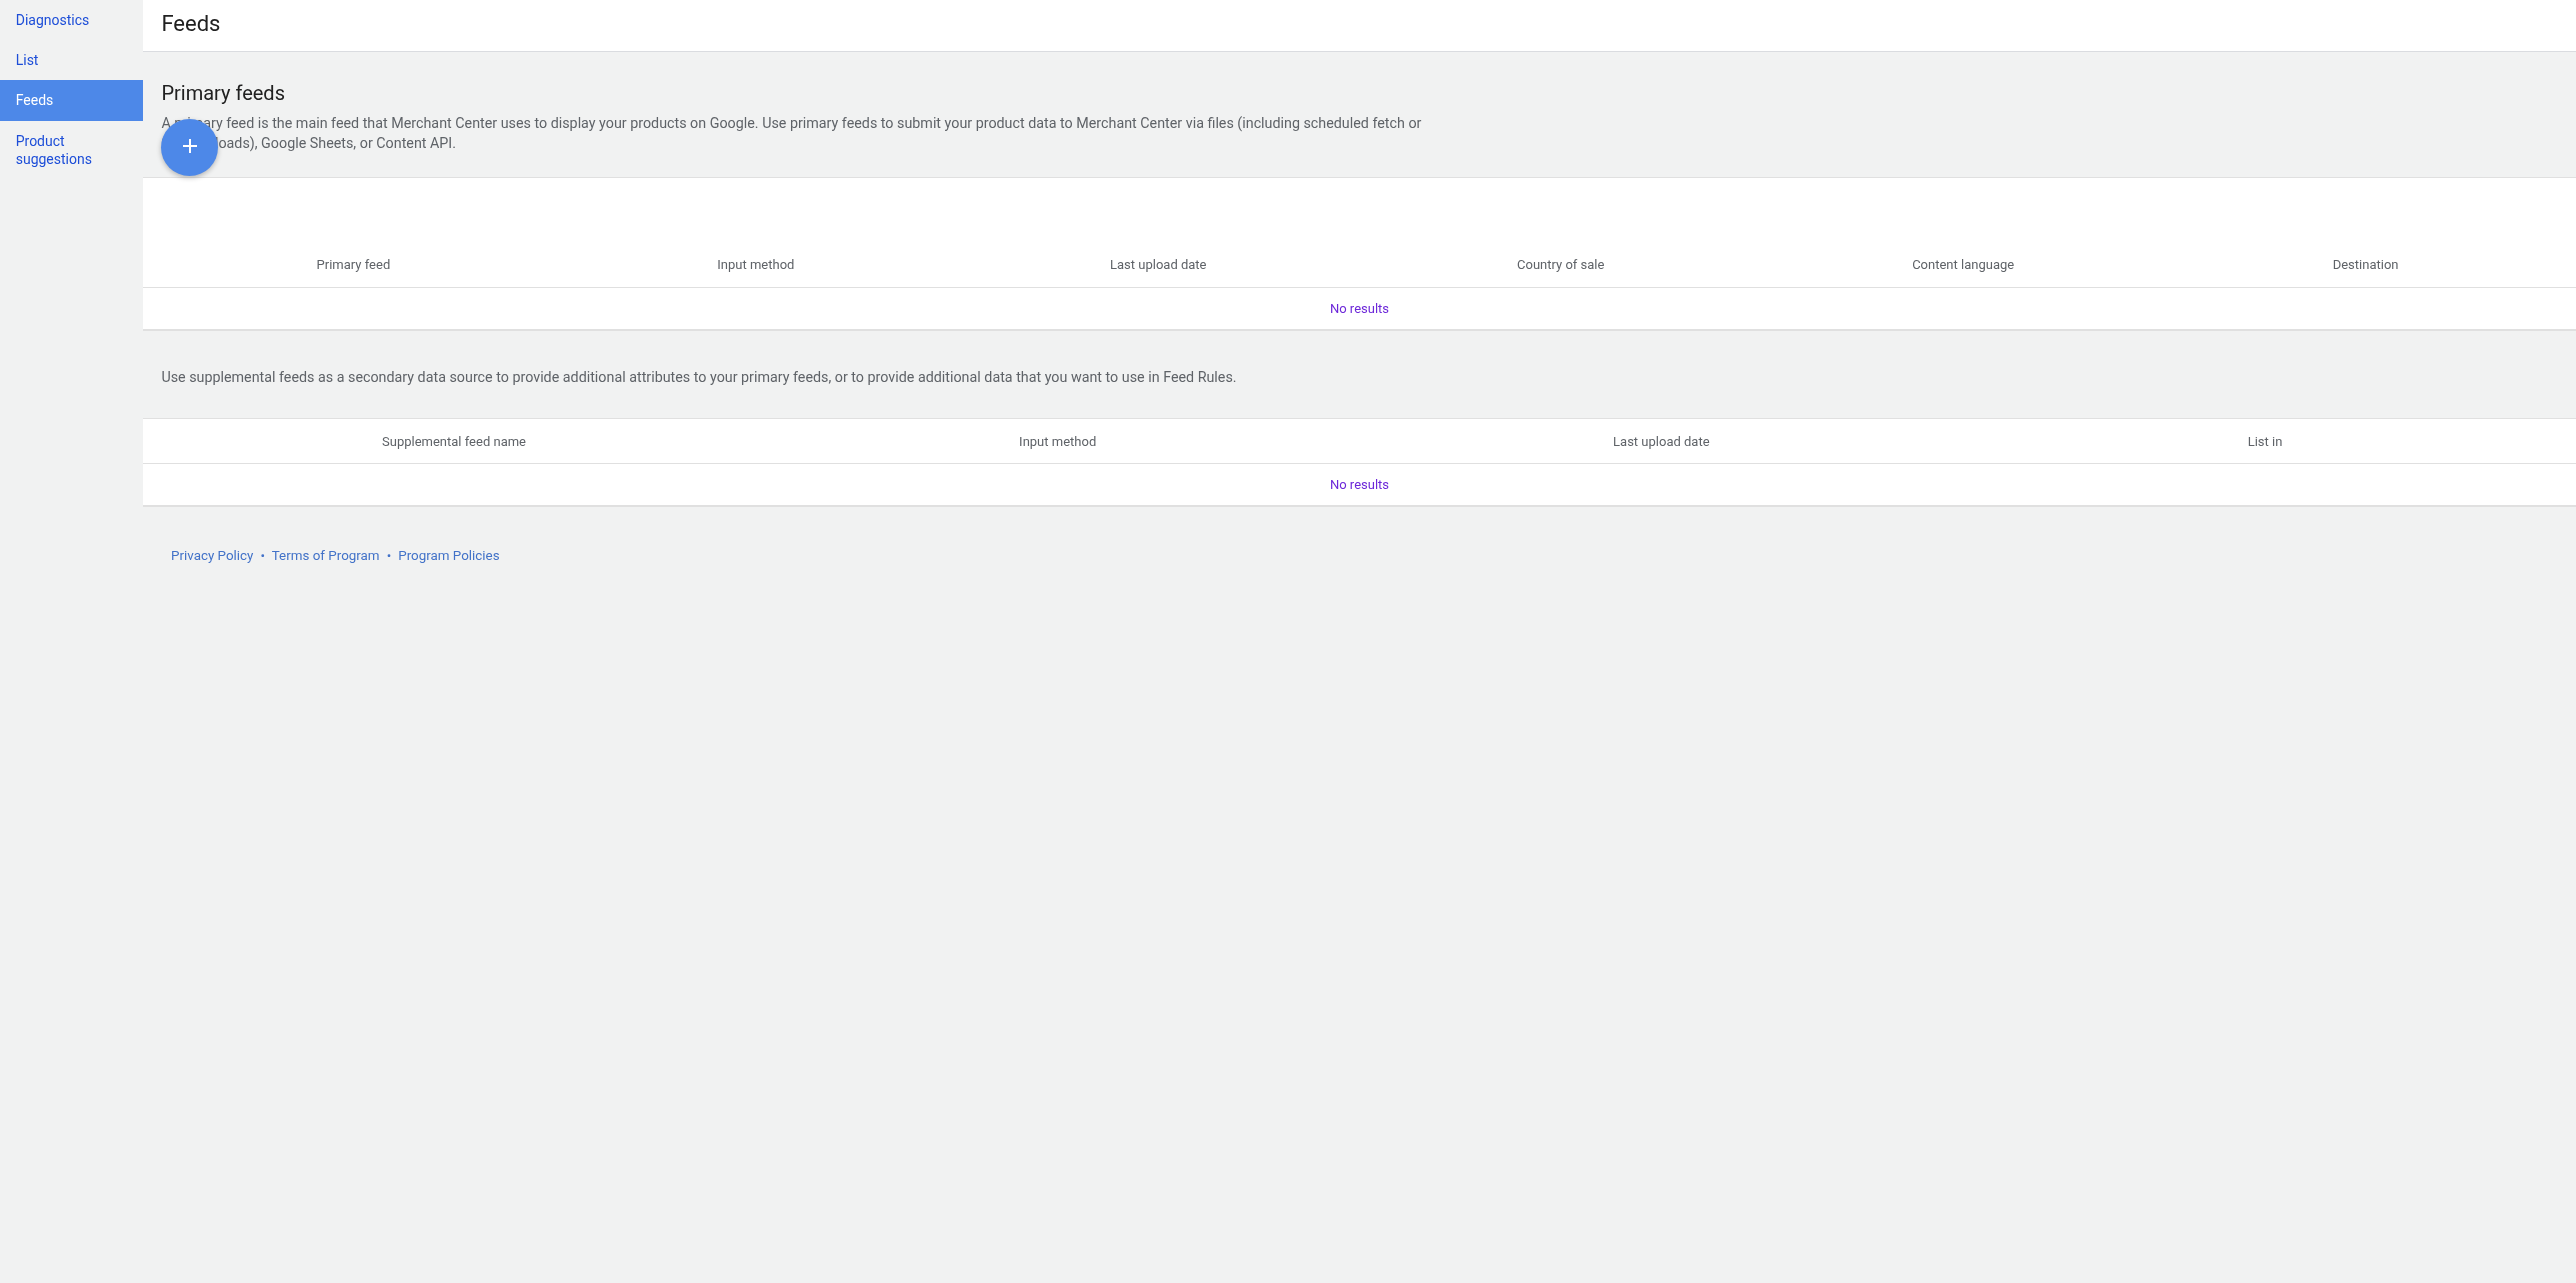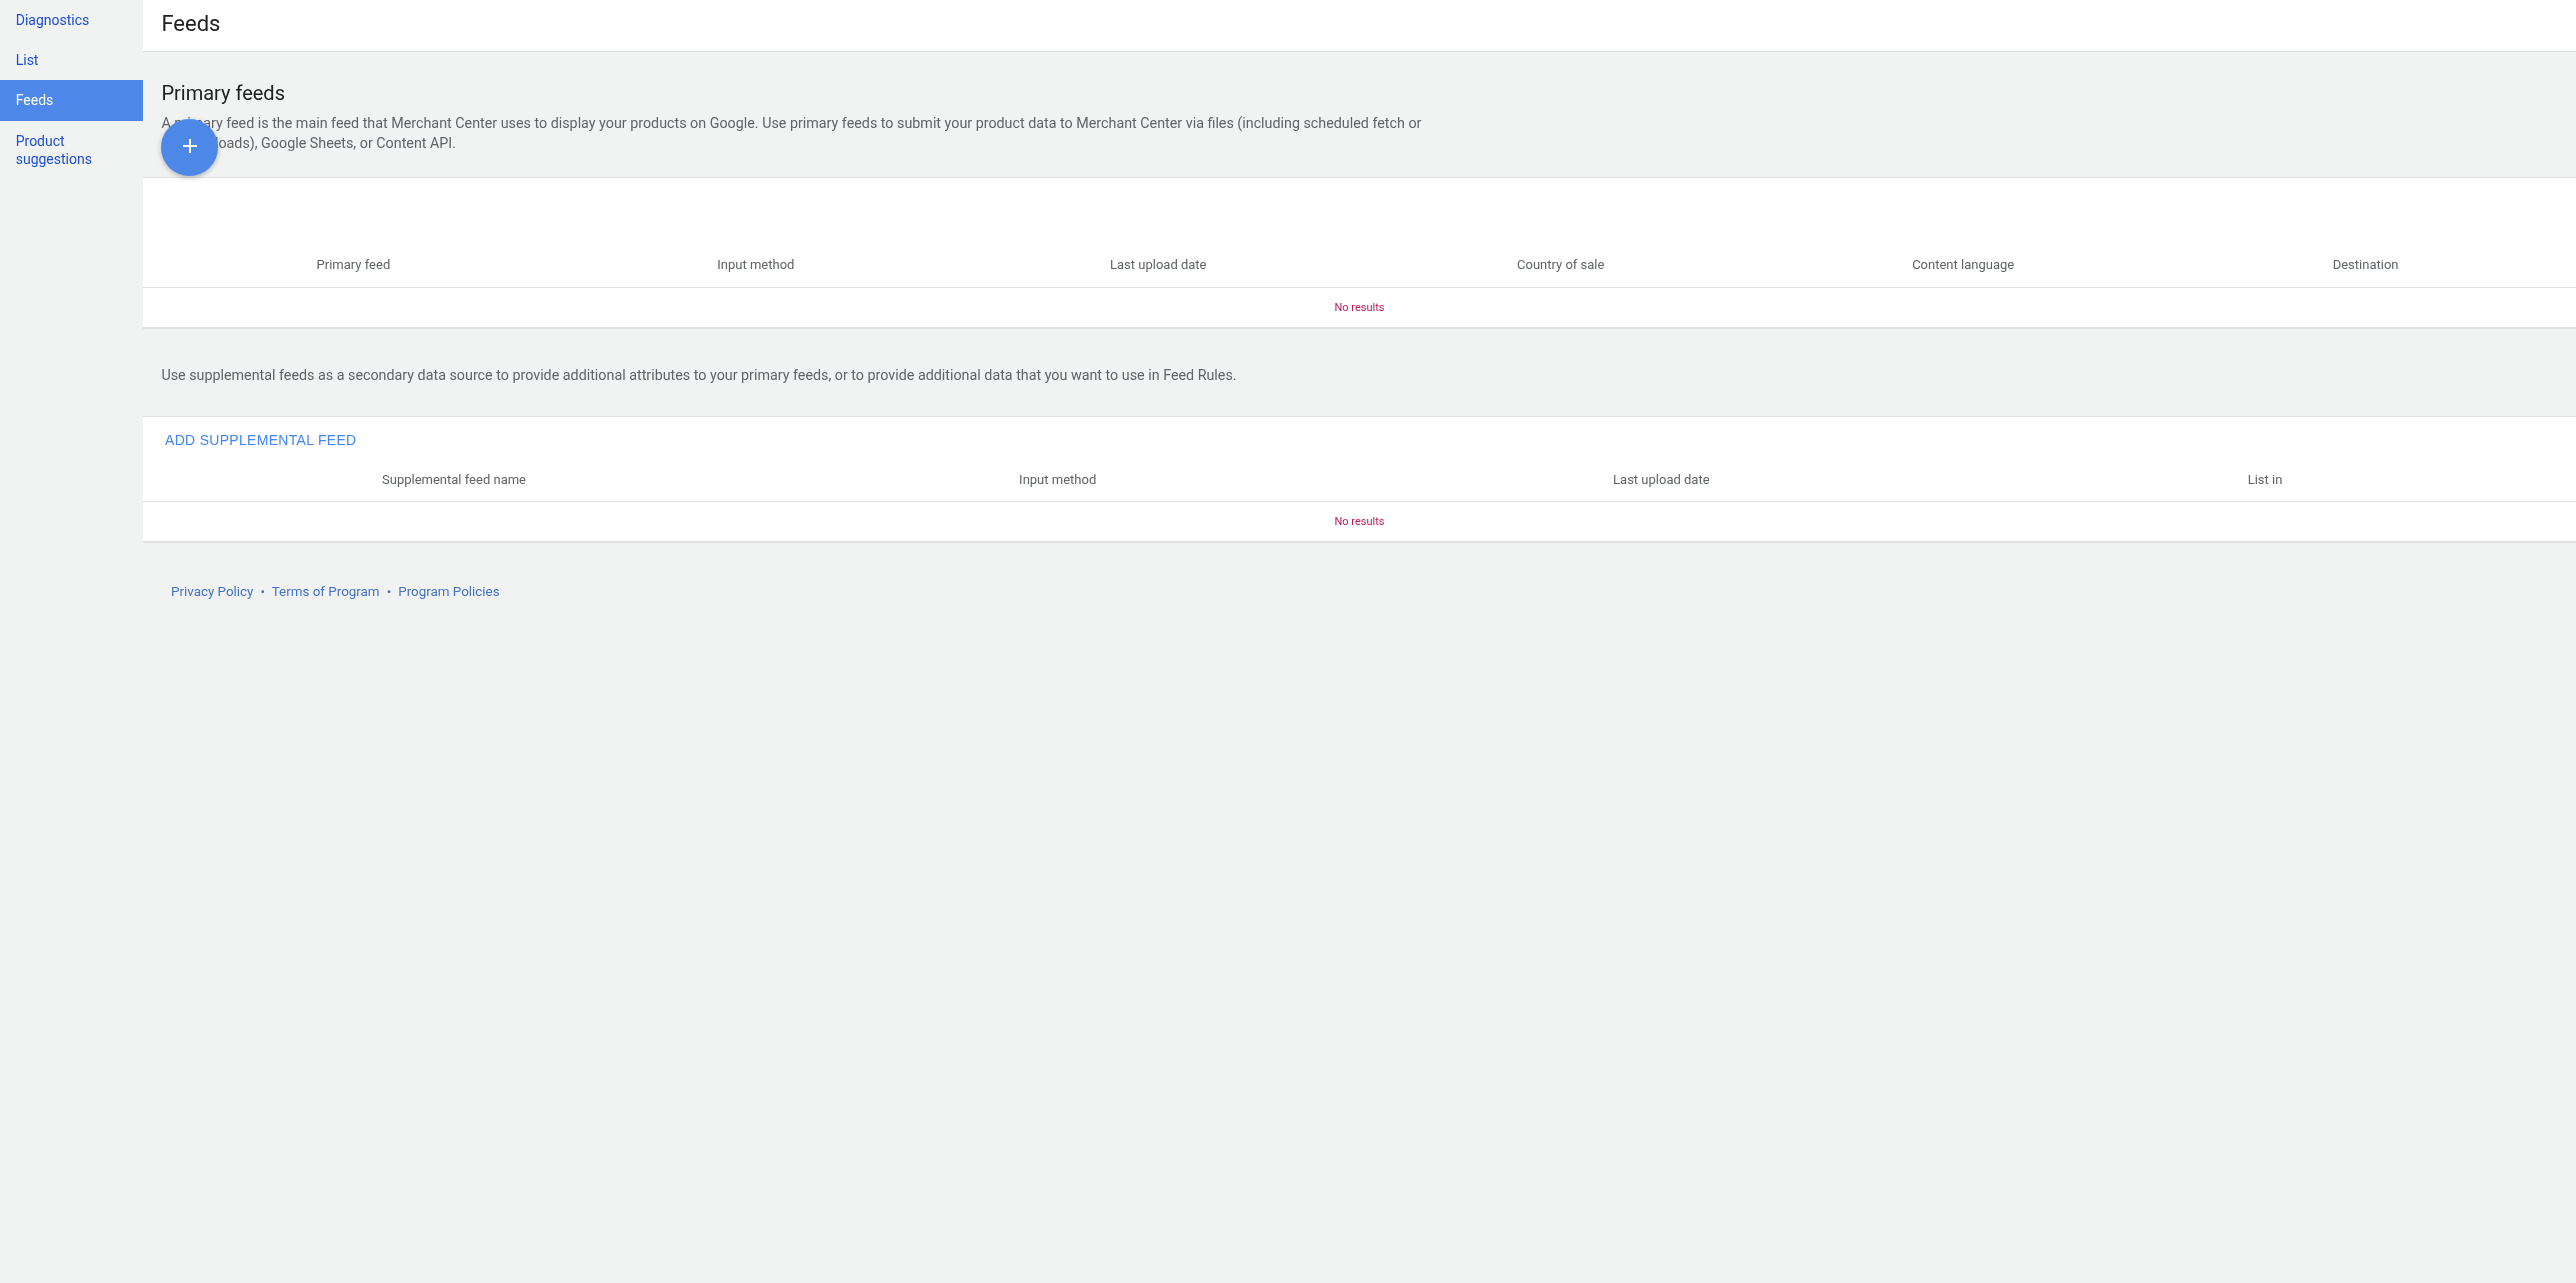--- a/index.html
+++ b/index.html
@@ -102,22 +102,22 @@
   .th {
     font-size: 13px;
     color: #5f6368;
     padding: 0 9.2px;
   }
   .primary-cols .th { flex: 1; }
   .supp-cols .th { flex: 1; }
   .no-results {
     text-align: center;
     padding: 13px 12px;
-    font-size: 11px;
-    color: #be185d;
+    font-size: 13px;
+    color: #6d28d9;
     border-bottom: 0.9px solid #e0e0e0;
   }
   .card-top-pad {
     height: 65px;
   }
   .add-supp-row {
     padding: 14.8px 22px 9.2px 22px;
   }
   .link-btn {
     color: #4285f4;
@@ -194,23 +194,20 @@
         <div class="th">Destination</div>
       </div>
       <div class="no-results">No results</div>
     </div>
 
     <div class="section" style="padding-top:37px;">
       <div class="section-desc">Use supplemental feeds as a secondary data source to provide additional attributes to your primary feeds, or to provide additional data that you want to use in Feed Rules.</div>
     </div>
 
     <div class="card" style="margin-top:31px;">
-      <div class="add-supp-row">
-        <button class="link-btn">ADD SUPPLEMENTAL FEED</button>
-      </div>
       <div class="table-head supp-cols">
         <div class="th">Supplemental feed name</div>
         <div class="th">Input method</div>
         <div class="th">Last upload date</div>
         <div class="th">List in</div>
       </div>
       <div class="no-results">No results</div>
     </div>
 
     <div class="footer">

